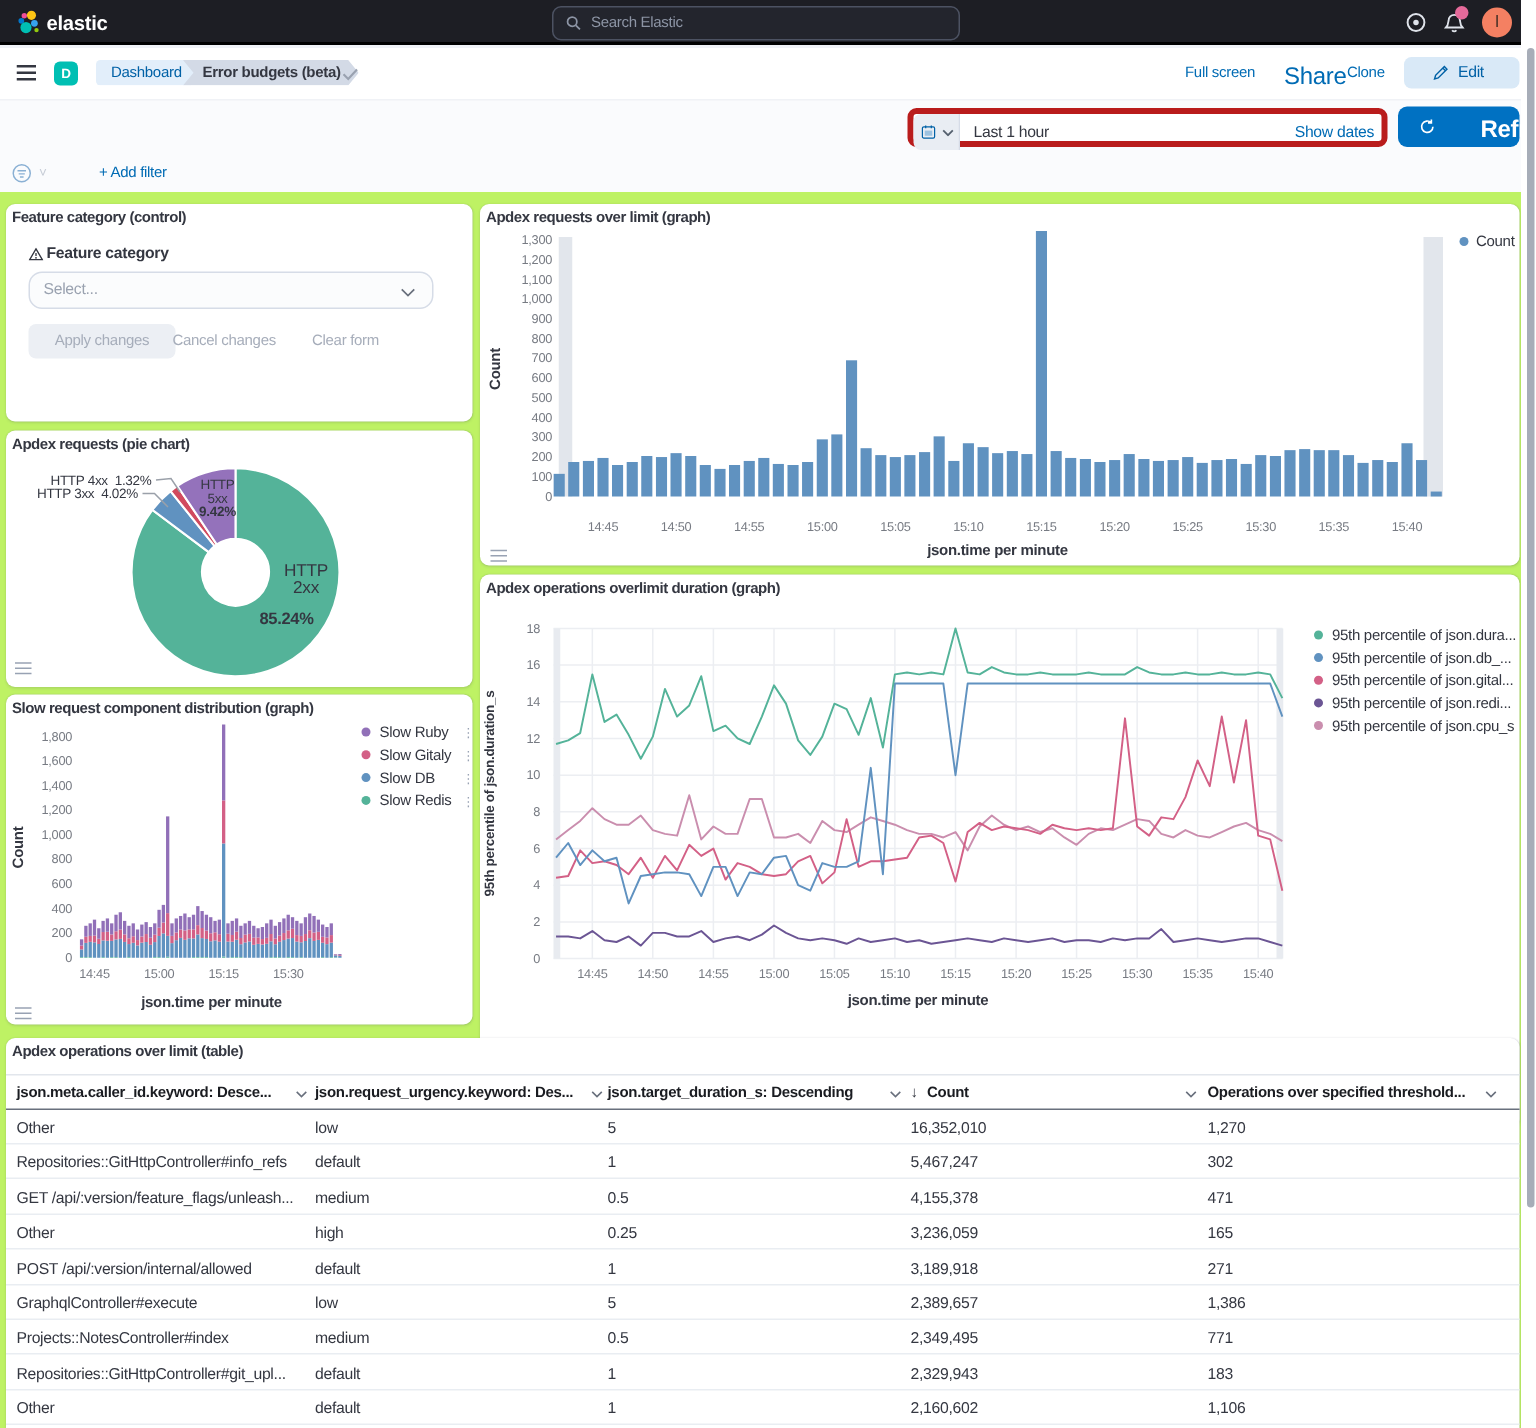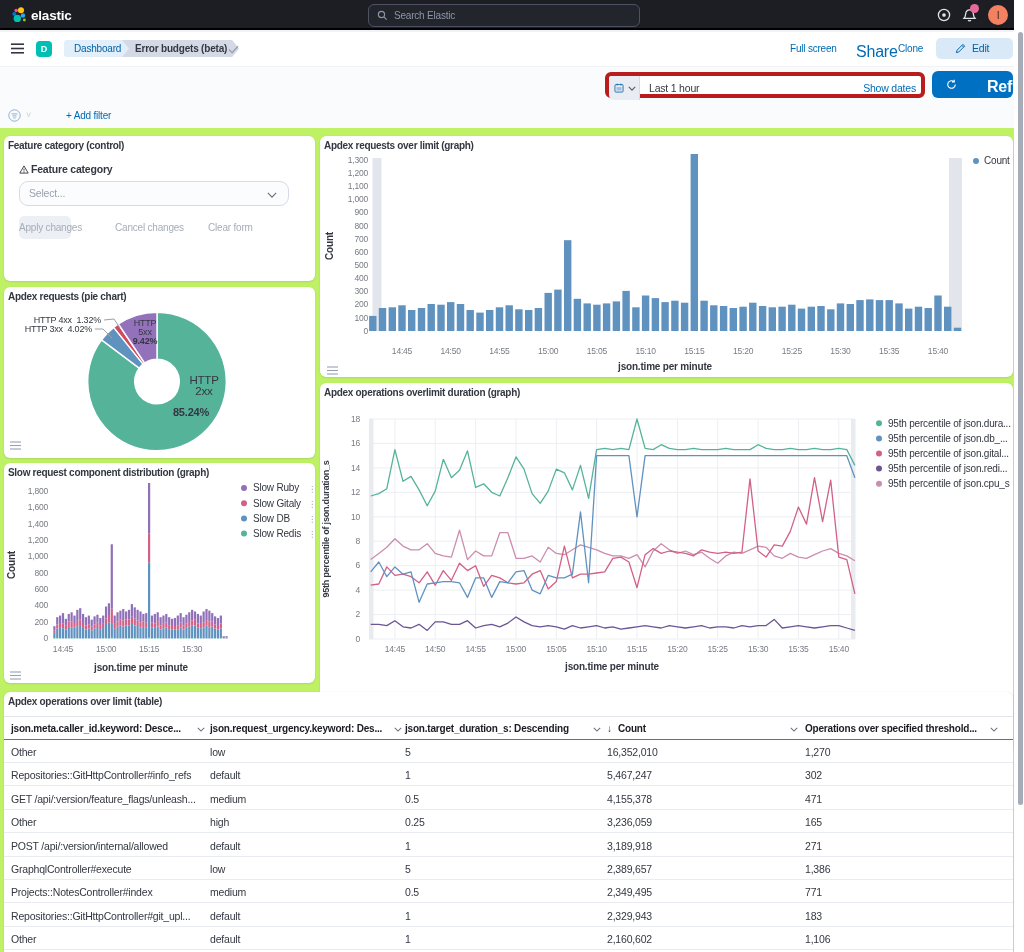--- a/index.html
+++ b/index.html
@@ -107,21 +107,21 @@
         <line x1="8" y1="6" x2="8" y2="9.5" stroke="#343741" stroke-width="1.5"></line>
         <circle cx="8" cy="11.5" r="1" fill="#343741"></circle>
       </svg>
     <span style="position:absolute;left:27px;top:27px;font-size:10.5px;font-weight:bold;color:#343741;">Feature category</span>
     <div style="position:absolute;left:15px;top:45px;width:270px;height:25px;background:#fbfcfd;border:1px solid #d6dce7;border-radius:9px;">
       <span style="position:absolute;left:9px;top:5px;font-size:10.5px;color:#9aa2b0;">Select...</span>
       <svg width="10" height="6" viewBox="0 0 12 7" style="position:absolute;right:11px;top:10px">
           <path d="M1 1 L6 6 L11 1" fill="none" stroke="#69707d" stroke-width="1.4"></path>
         </svg>
     </div>
-    <div style="position:absolute;left:15px;top:80px;width:52px;height:23px;background:#eceff4;border-radius:5px;text-align:center;line-height:23px;font-size:10px;color:#a6adba;white-space:nowrap;">Apply changes</div>
+    <div style="position:absolute;left:15px;top:80px;width:98px;height:23px;background:#eceff4;border-radius:5px;text-align:center;line-height:23px;font-size:10px;color:#a6adba;white-space:nowrap;">Apply changes</div>
     <span style="position:absolute;left:111px;top:86px;font-size:10px;color:#a6adba;">Cancel changes</span>
     <span style="position:absolute;left:204px;top:86px;font-size:10px;color:#a6adba;">Clear form</span>
   </div>
 
   <div class="panel" style="left:4px;top:159px;width:311px;height:171px;">
     <div class="ptitle">Apdex requests (pie chart)</div>
     <div style="position:absolute;left:0;top:0;">
         <svg width="311" height="171" viewBox="0 0 311 171" font-family="Liberation Sans, sans-serif" letter-spacing="-0.2">
           <path d="M153.00 25.20 A69.3 69.3 0 1 1 97.56 52.93 L135.16 81.12 A22.3 22.3 0 1 0 153.00 72.20 Z" fill="#54b399" stroke="#ffffff" stroke-width="1.4"></path>
           <path d="M97.56 52.93 A69.3 69.3 0 0 1 109.70 40.39 L139.07 77.09 A22.3 22.3 0 0 0 135.16 81.12 Z" fill="#6092c0" stroke="#ffffff" stroke-width="1.4"></path>

